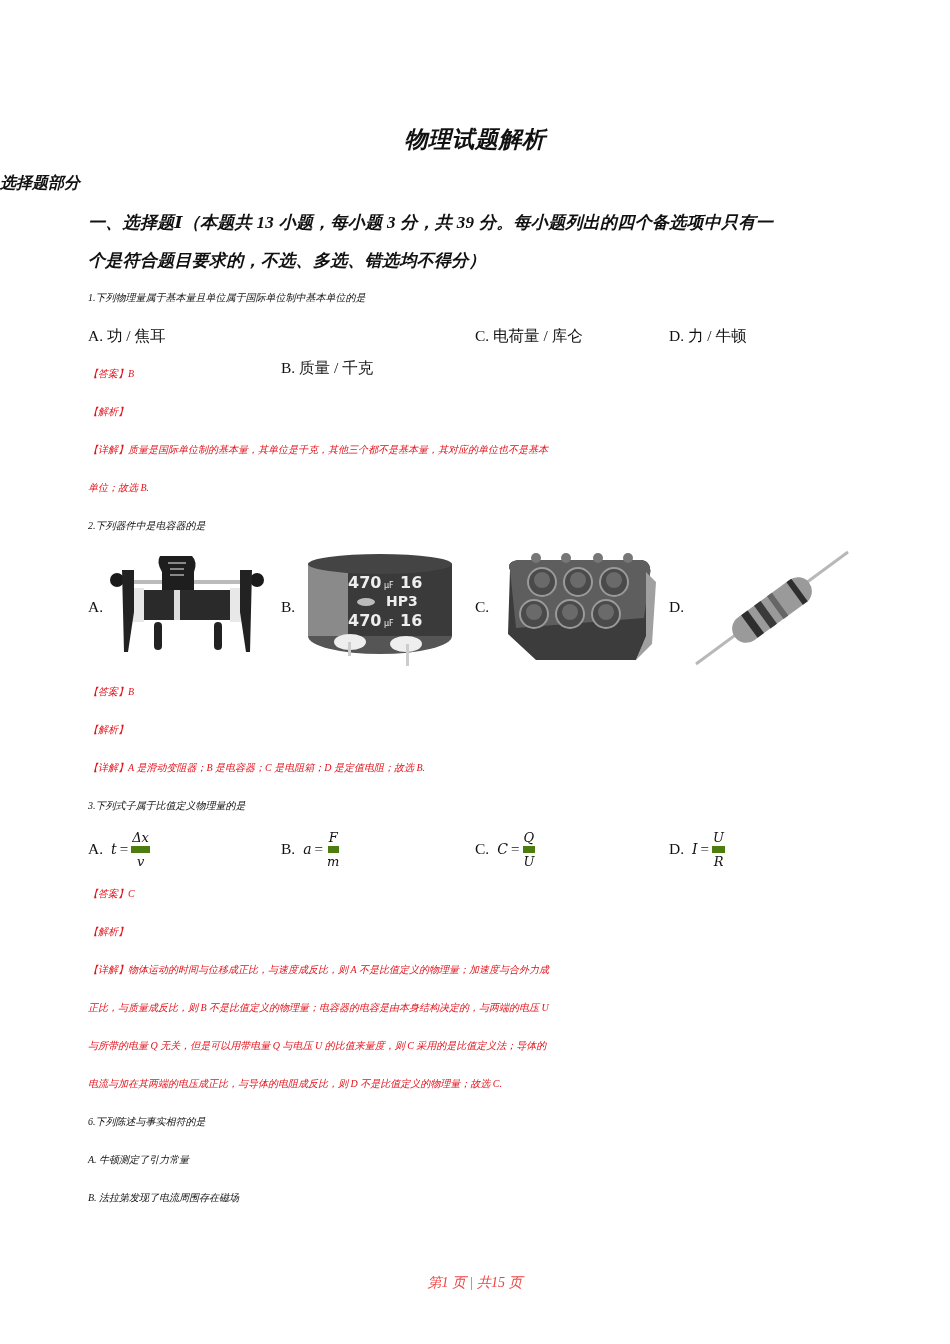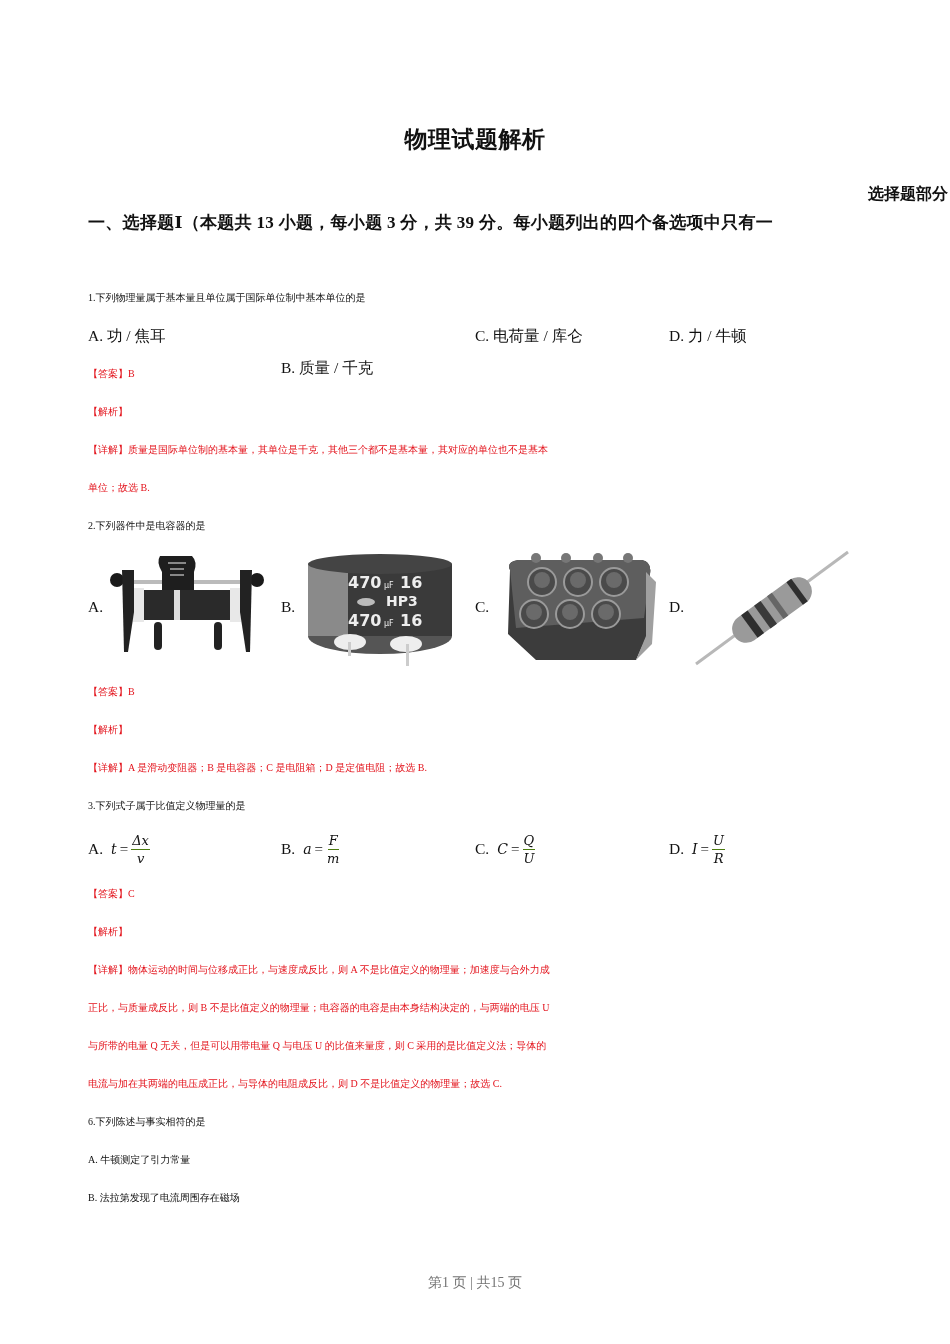--- a/index.html
+++ b/index.html
@@ -14,34 +14,33 @@
       overflow: hidden;
       font-family: "Liberation Serif", "DejaVu Serif", serif;
       color: #111111;
     }
     .page {
       position: absolute;
       left: 0; top: 0;
       width: 950px;
       height: 1344px;
     }
-    .abs { position: absolute; white-space: nowrap; }
+    .abs { position: absolute; white-space: nowrap; font-style: italic; }
     .title {
       left: 0; width: 950px; text-align: center;
       top: 124px;
       font-size: 23px;
       font-weight: bold;
       letter-spacing: 0.5px;
     }
     .subtitle {
-      left: 0; width: 948px; text-align: right;
+      left: 0; width: 948px; text-align: left;
       top: 173px;
       font-size: 16px;
       font-weight: bold;
-      margin-top: 11px;
     }
     .section-head {
       left: 88px;
       font-size: 17px;
       font-weight: bold;
       letter-spacing: 0.3px;
     }
     .line {
       left: 88px;
       font-size: 10px;
@@ -83,38 +82,39 @@
     }
     .frac {
       display: inline-flex;
       flex-direction: column;
       align-items: center;
       font-family: "DejaVu Serif", serif;
       font-style: italic;
       font-size: 13px;
       line-height: 17px;
     }
-    .frac .num { padding: 0 1px; border-bottom: 1px solid #4d7c0f; }
+    .frac .num { padding: 0 1px; border-bottom: 7px solid #4d7c0f; }
     .frac .den { padding: 0 1px; }
     .footer {
       left: 0; width: 950px; text-align: center;
       top: 1274px;
       font-size: 14px;
-      color: #737373;
+      color: #ef4444;
     }
   </style>
 </head>
 <body>
 
 <div class="page">
 
   <div class="abs title">物理试题解析</div>
   <div class="abs subtitle">选择题部分</div>
 
   <div class="abs section-head" style="top:211px;">一、选择题Ⅰ（本题共 13 小题，每小题 3 分，共 39 分。每小题列出的四个备选项中只有一</div>
+  <div class="abs section-head" style="top:249px;">个是符合题目要求的，不选、多选、错选均不得分）</div>
 
   <div class="abs line" style="top:288px;">1.下列物理量属于基本量且单位属于国际单位制中基本单位的是</div>
   <div class="opt" style="left:88px; top:326px;">A.  功 / 焦耳</div>
   <div class="opt" style="left:281px; top:326px;margin-top:32px;">B.  质量 / 千克</div>
   <div class="opt" style="left:475px; top:326px;">C.  电荷量 / 库仑</div>
   <div class="opt" style="left:669px; top:326px;">D.  力 / 牛顿</div>
   <div class="abs line red" style="top:364px;">【答案】B</div>
   <div class="abs line red" style="top:402px;">【解析】</div>
   <div class="abs line red" style="top:440px;text-align:center;">【详解】质量是国际单位制的基本量，其单位是千克，其他三个都不是基本量，其对应的单位也不是基本</div>
   <div class="abs line red" style="top:478px;">单位；故选 B.</div>

